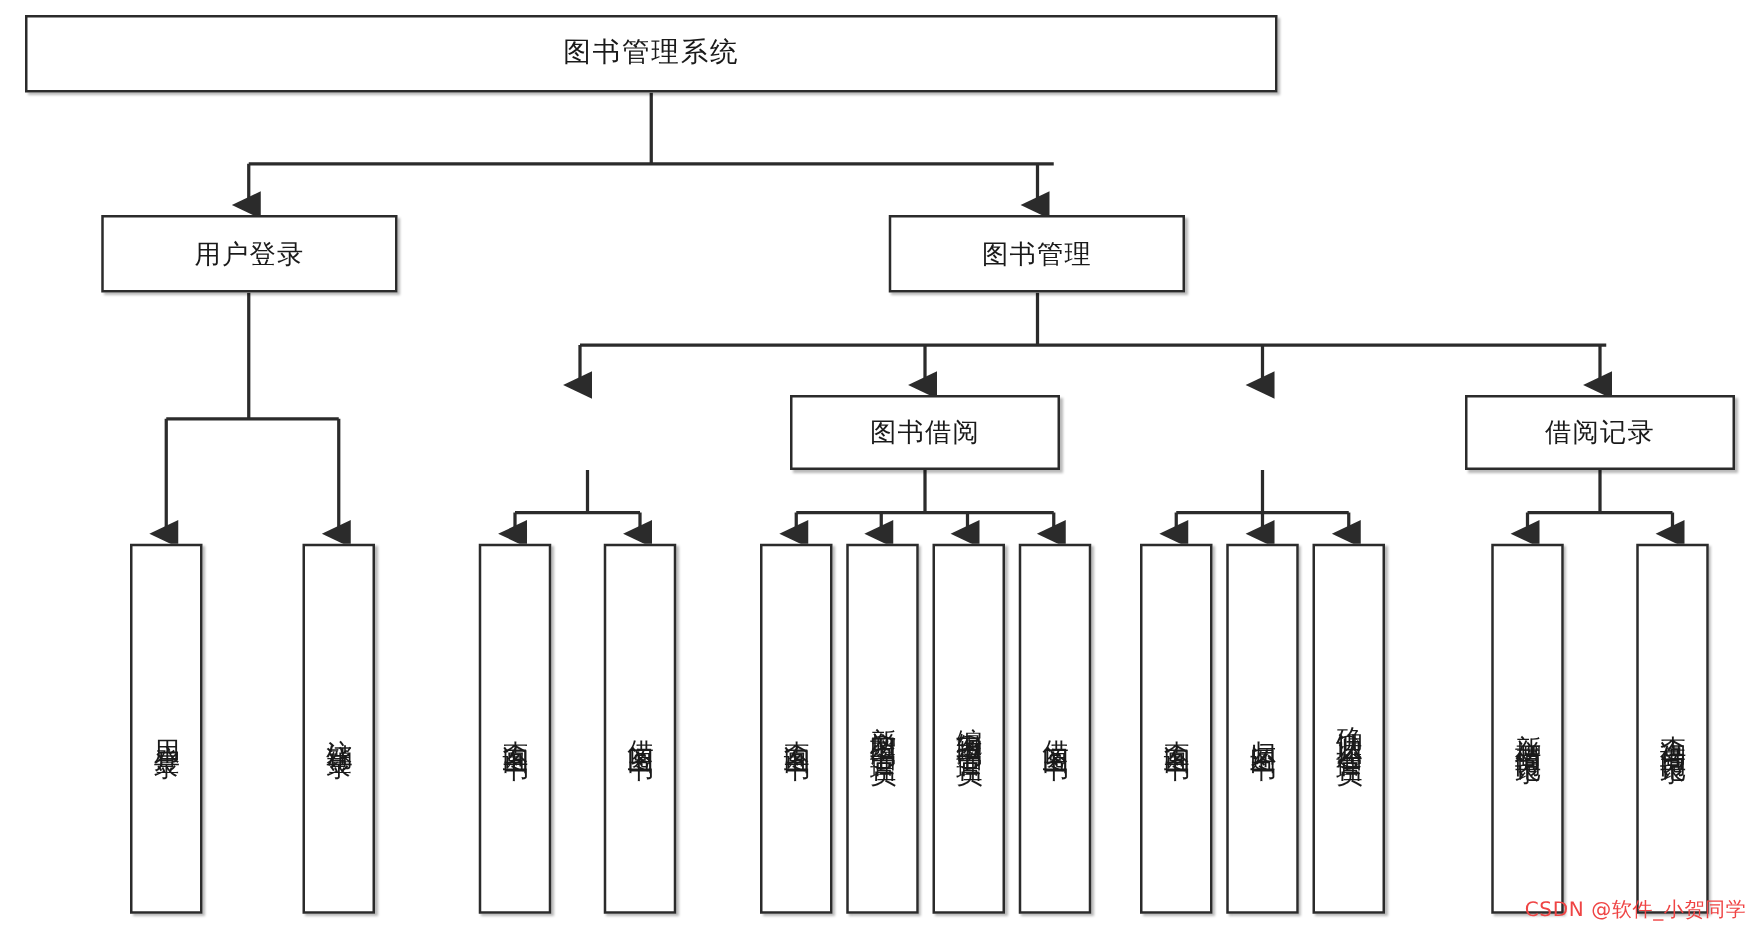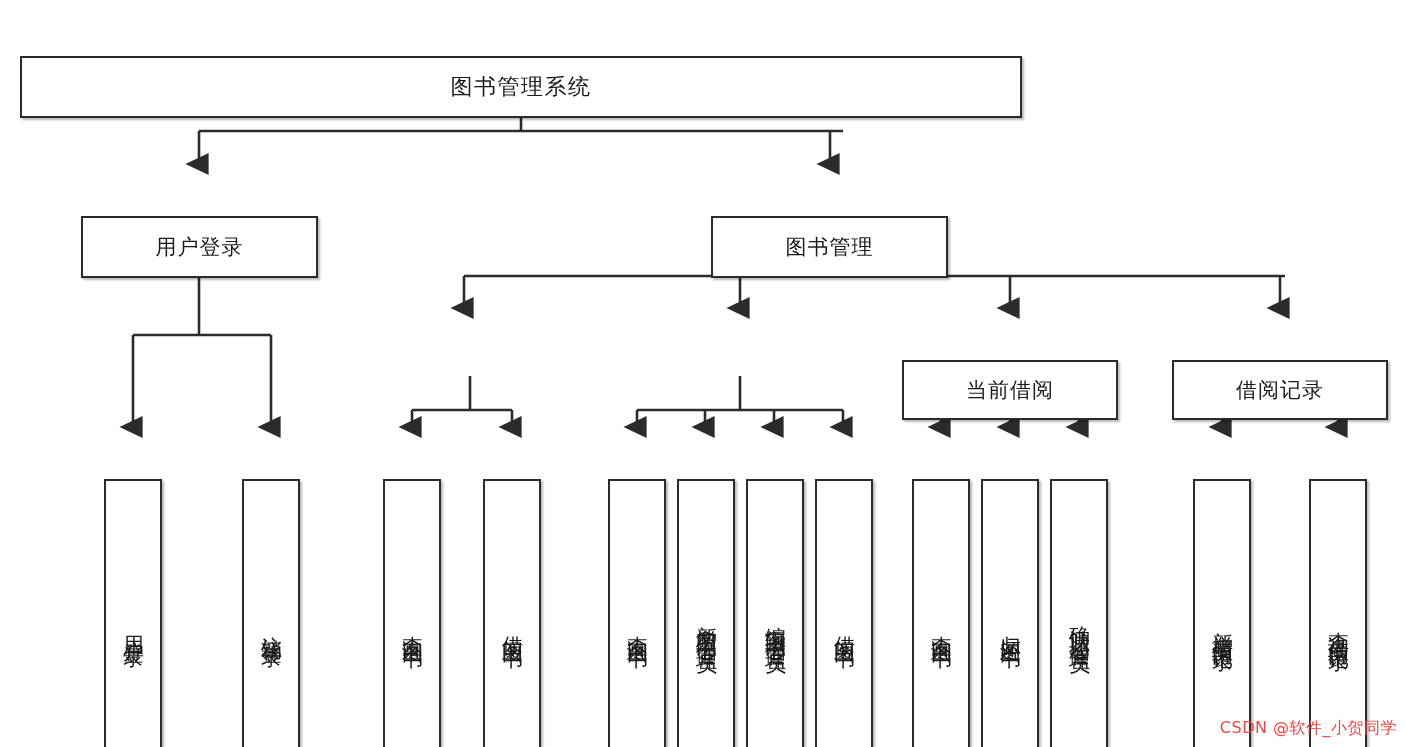--- a/index.html
+++ b/index.html
@@ -30,21 +30,20 @@
   .node {
     position: absolute;
     box-sizing: border-box;
     background: #ffffff;
     border: 2px solid #2b2b2b;
     box-shadow: 2px 2px 2px rgba(0,0,0,0.28);
     display: flex;
     align-items: center;
     justify-content: center;
     color: #1a1a1a;
-    margin-top: 44px;
   }
   .node-label {
     display: block;
     text-align: center;
     line-height: 1.18;
     white-space: nowrap;
   }
   
   .node.horiz .node-label {
     font-size: 21px;
@@ -137,22 +136,22 @@
     <span class="node-label">图书管理系统</span>
   </div>
 
   <div class="node horiz" style="left:81px; top:172px; width:237px; height:62px;">
     <span class="node-label">用户登录</span>
   </div>
   <div class="node horiz" style="left:711px; top:172px; width:237px; height:62px;align-items:center;">
     <span class="node-label">图书管理</span>
   </div>
 
-  <div class="node horiz" style="left:902px; top:316px; width:216px; height:60px;">
-    <span class="node-label">当前借阅</span>
+  <div class="node horiz" style="left:632px; top:316px; width:216px; height:60px;">
+    <span class="node-label">图书借阅</span>
   </div>
   <div class="node horiz" style="left:1172px; top:316px; width:216px; height:60px;">
     <span class="node-label">借阅记录</span>
   </div>
 
   <div class="node vert" style="left:104px; top:435px; width:58px; height:296px;">
     <span class="node-label">用户登录</span>
   </div>
   <div class="node vert" style="left:242px; top:435px; width:58px; height:296px;">
     <span class="node-label">注销登录</span>

